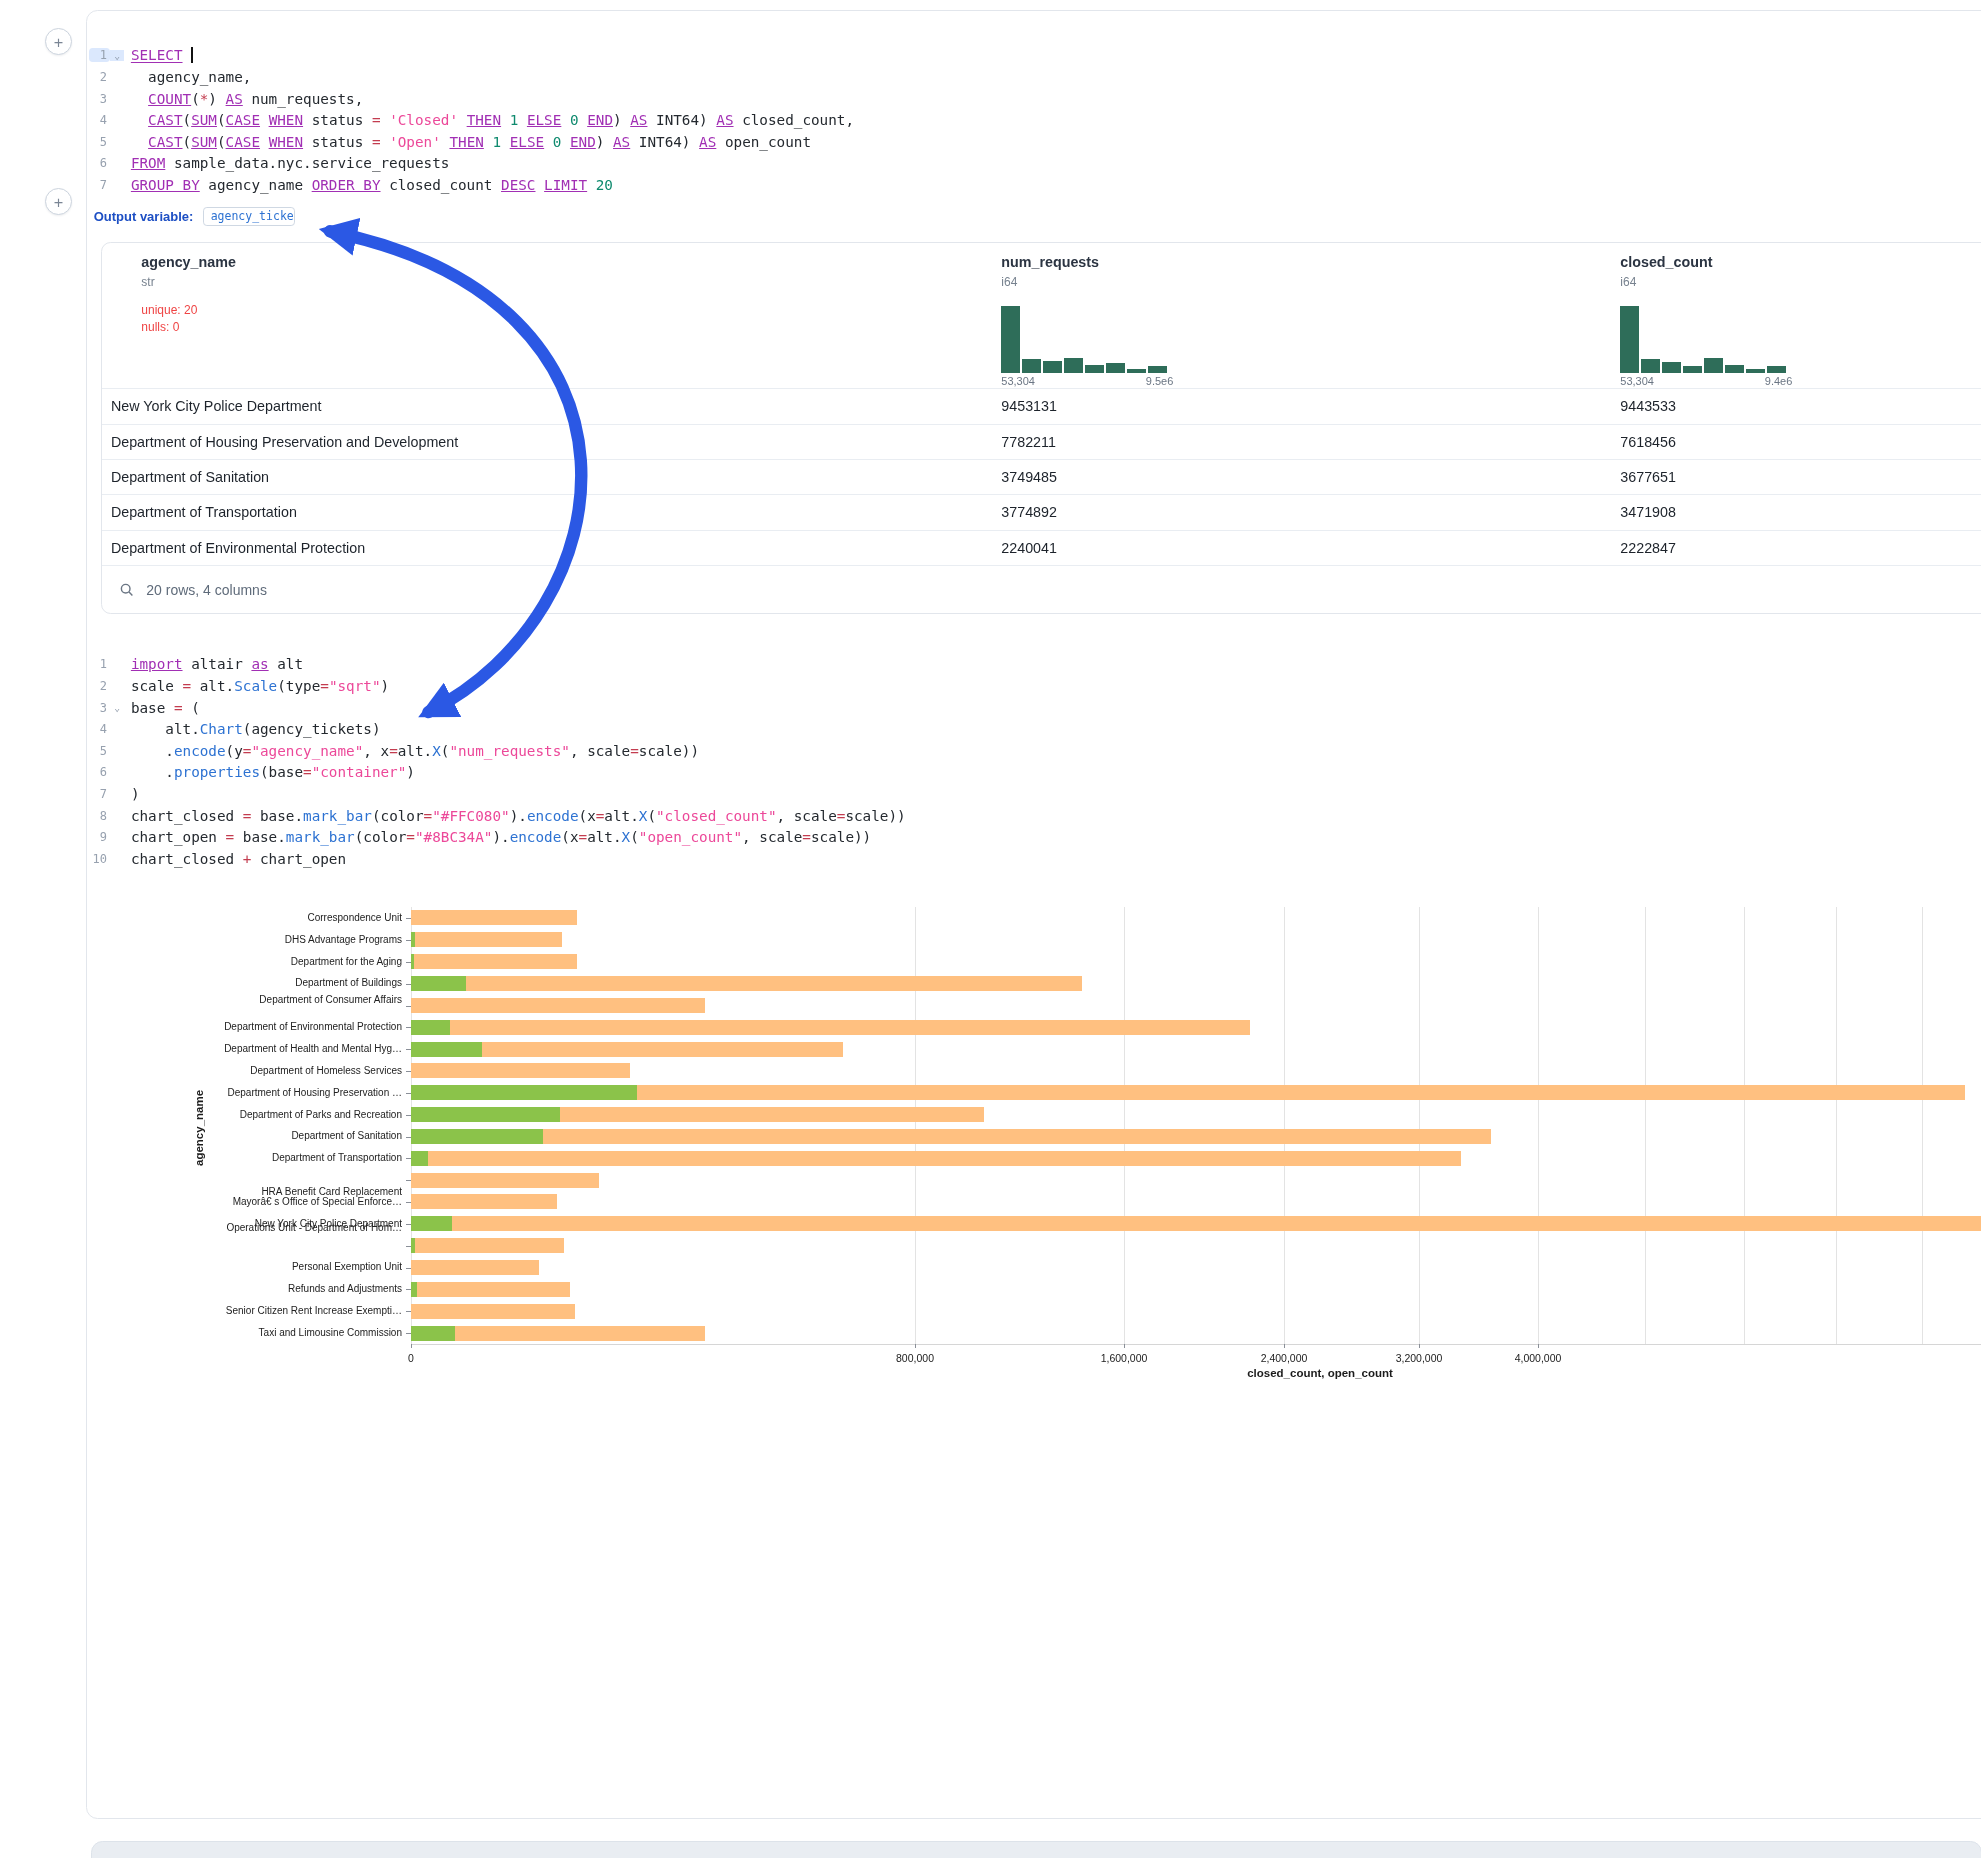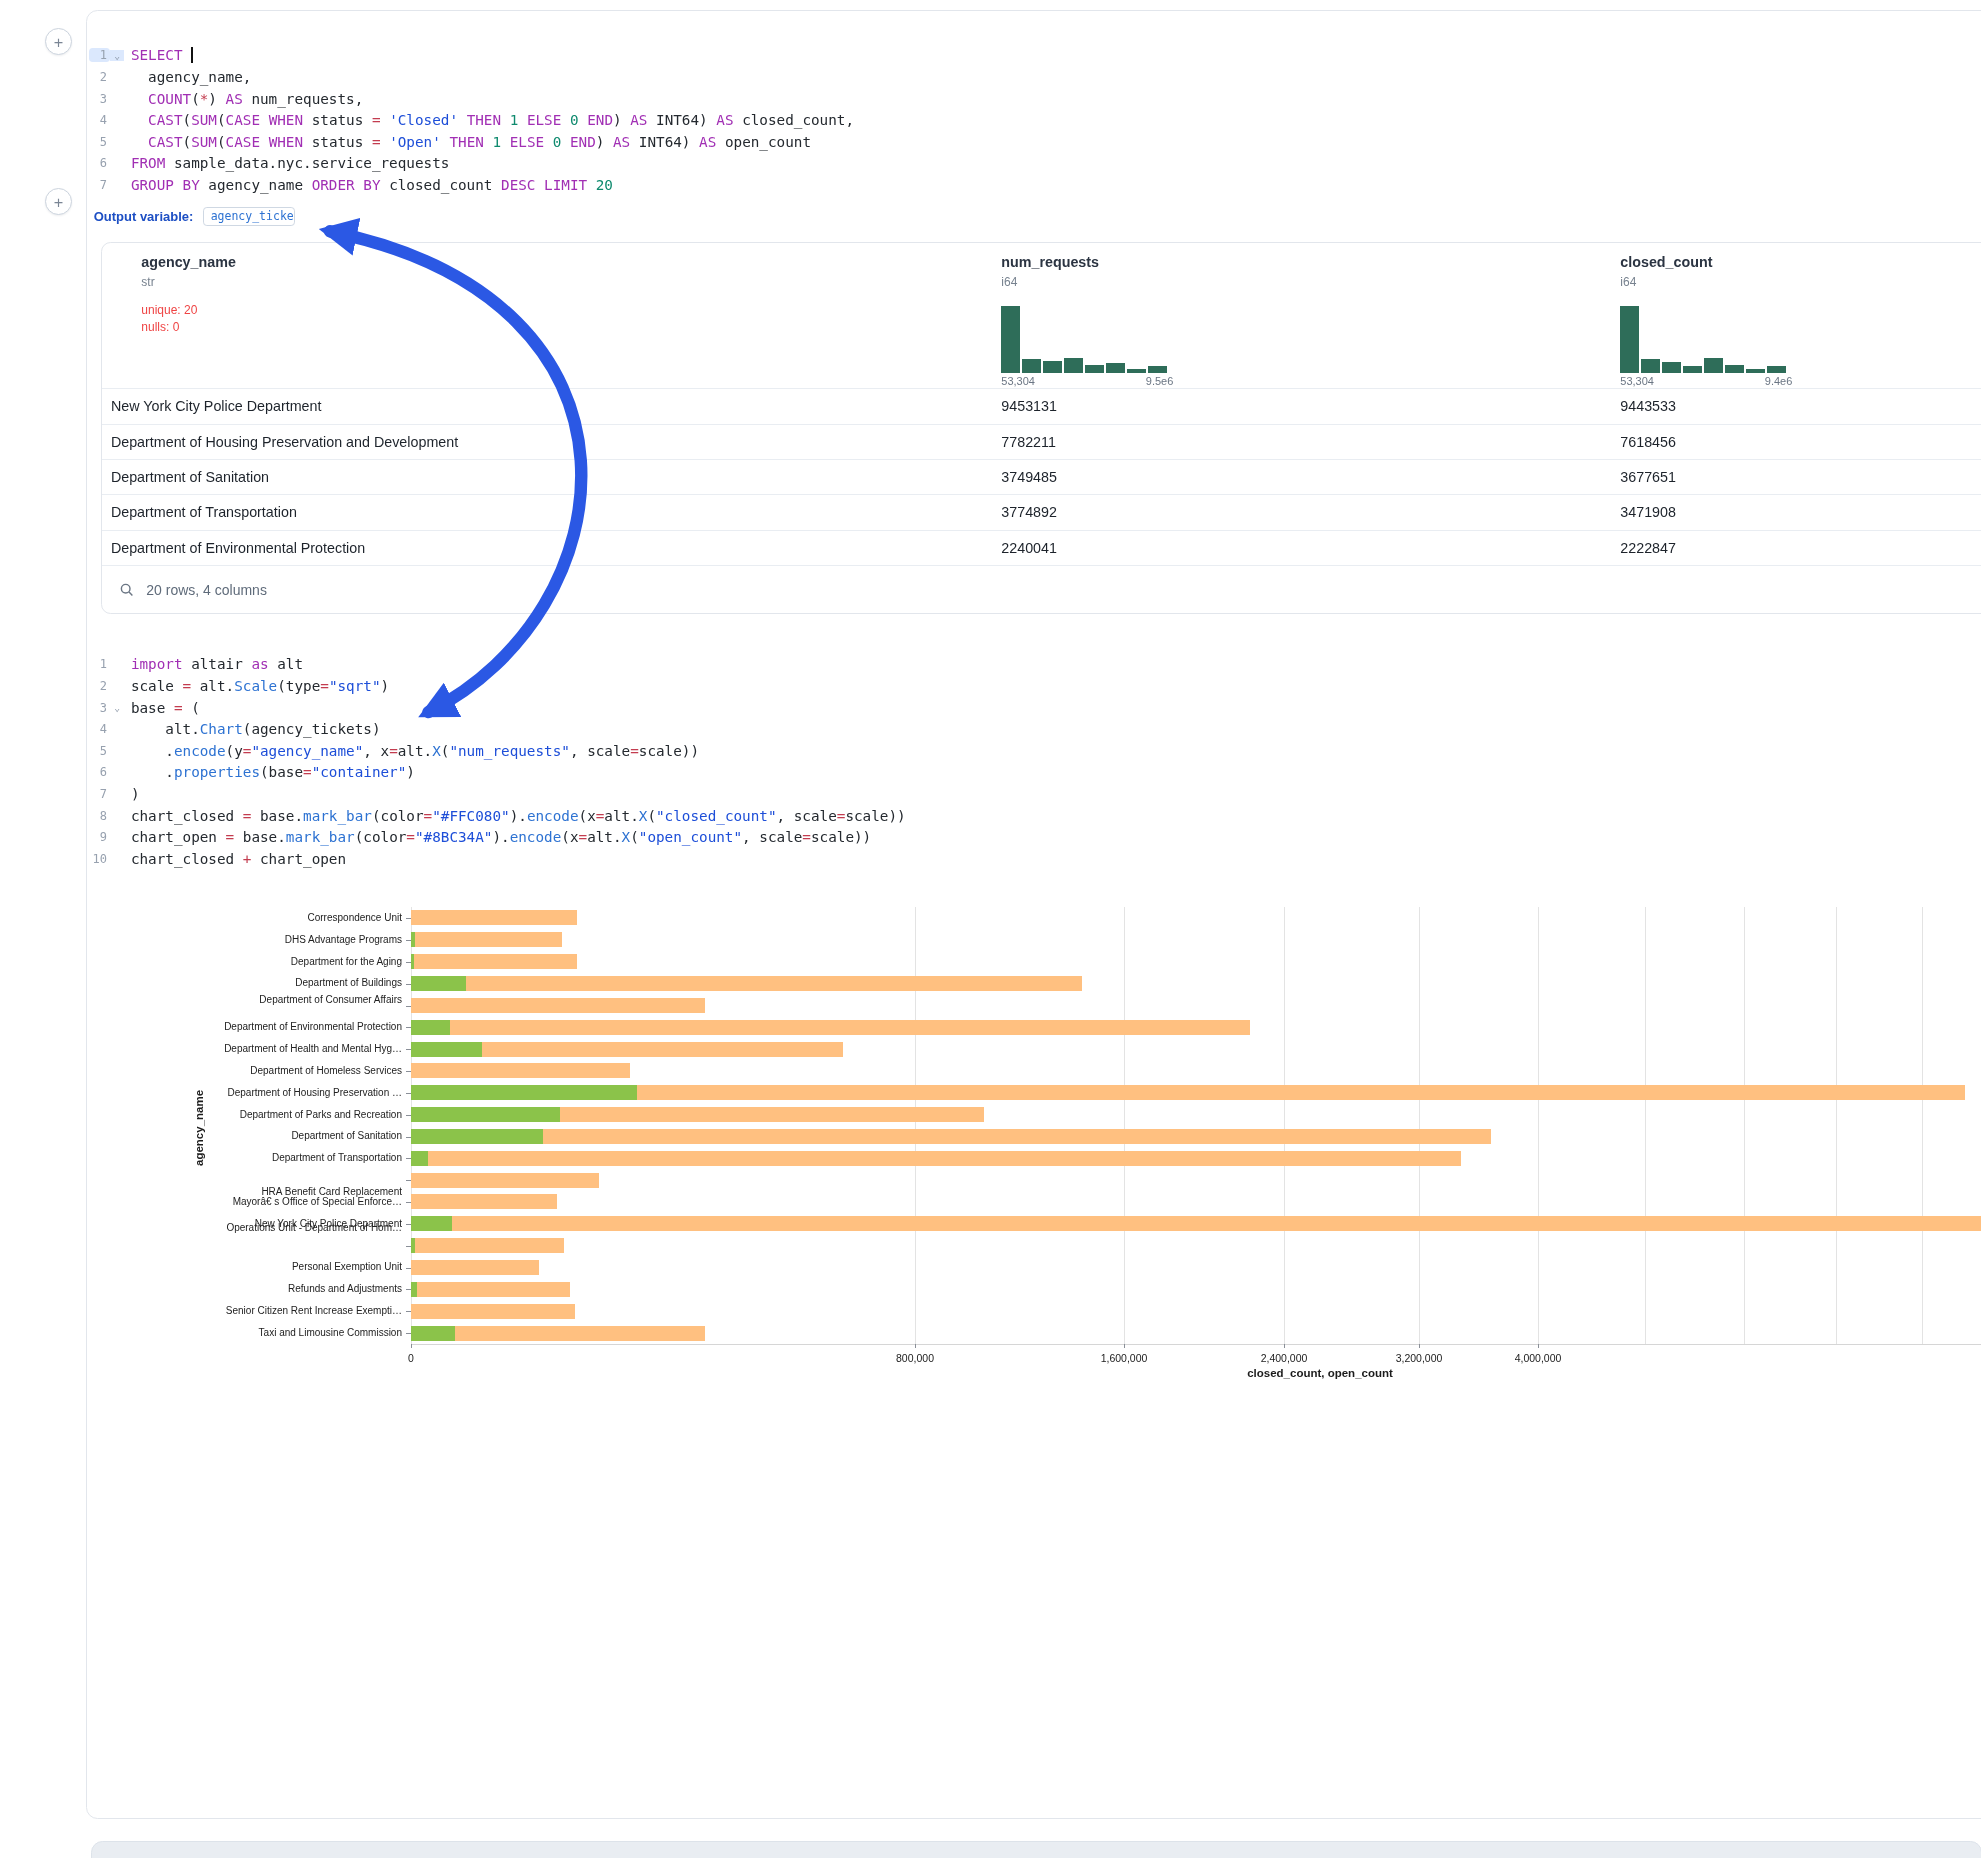--- a/index.html
+++ b/index.html
@@ -15,21 +15,21 @@
     text-align:center; cursor:pointer; z-index:6; box-shadow:0 1px 1.9px rgba(40,50,70,.08); }
 
   
   .code-block { position:absolute; left:1.9px; width:1902px;
     font-family:"DejaVu Sans Mono","Liberation Mono",monospace; font-size:14.3px; }
   .code-line { display:flex; align-items:center; height:21.6px; }
   .gutter { flex:none; width:21px; text-align:right; color:#97a1af; font-size:12px; padding-right:2.9px; border-radius:3.8px; }
   .chev { flex:none; width:14.3px; color:#8b97a7; font-size:9.6px; text-align:center; }
   .code-line.hl .gutter, .code-line.hl .chev { background:#dbe8fd; }
   .code-text { white-space:pre; margin-left:6.7px; color:#24292f; }
-  .tk-kw { color:#a12fb4; } .tk-pl { color:#24292f; } .tk-str { color:#1d4ed8; }
+  .tk-kw { color:#a12fb4;text-decoration:underline; } .tk-pl { color:#24292f; } .tk-str { color:#ec4899; }
   .tk-num { color:#0e8a6e; } .tk-fn { color:#2d72d2; } .tk-op { color:#c33c4f; }
   .caret { display:inline-block; width:1.9px; height:16.3px; background:#111; vertical-align:-2.9px; }
 
   
   .outvar-row { position:absolute; left:6.7px; top:196px; display:flex; align-items:center; gap:9.6px; }
   .outvar-label { color:#1d4fc4; font-weight:bold; font-size:13px; }
   .outvar-chip { display:inline-block; max-width:92px; overflow:hidden; white-space:nowrap;
     border:1px solid #cfd8e3; border-radius:3.8px; padding:1.9px 6.7px; background:#fff;
     font-family:"DejaVu Sans Mono",monospace; font-size:11.5px; color:#2d72d2; cursor:pointer; }
 

